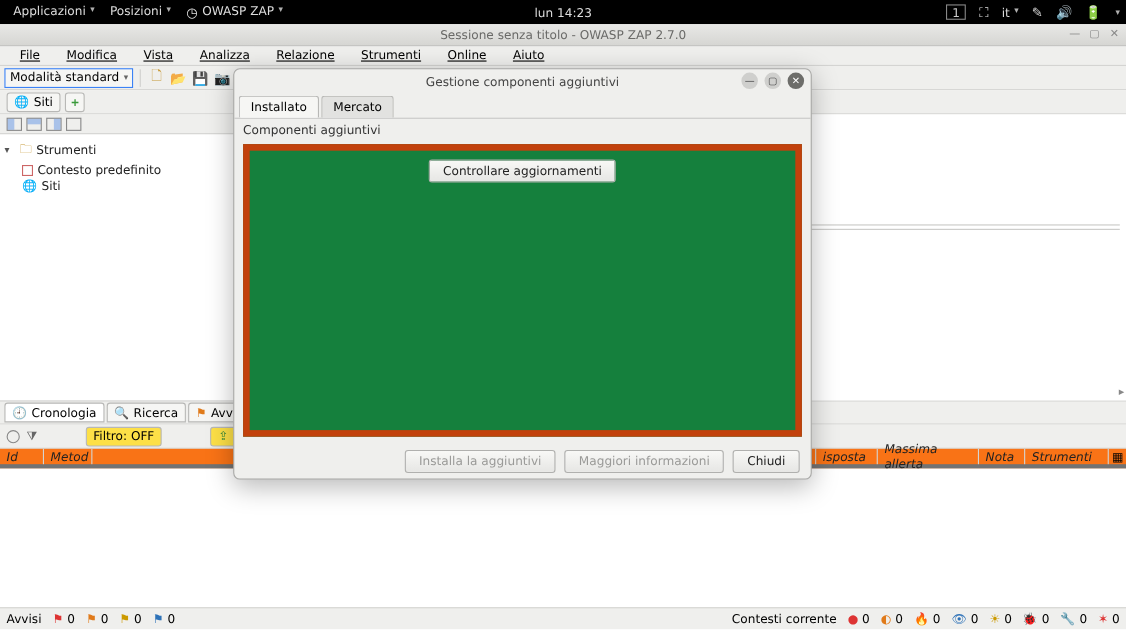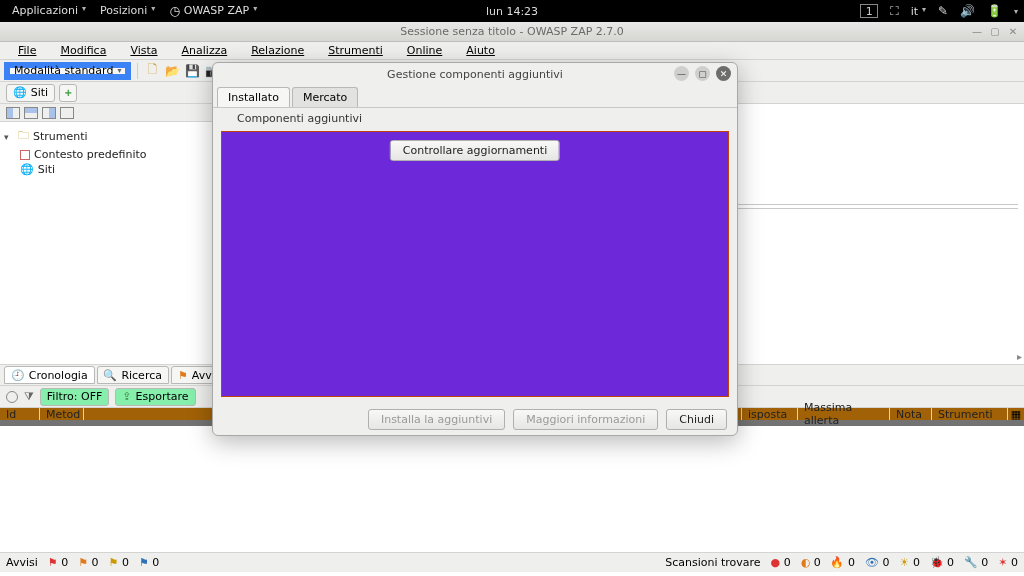--- a/index.html
+++ b/index.html
@@ -20,21 +20,21 @@
   .win-btns { position: absolute; right: 4px; top: 2px; display: flex; gap: 4px; }
   .win-btn { width: 14px; height: 14px; color: #888; display: flex; align-items: center; justify-content: center; font-size: 10px; }
 
   
   .menubar { height: 18px; display: flex; align-items: center; gap: 0; padding: 0 6px; border-bottom: 1px solid #d4d4d2; background: #efefed; }
   .menubar span { padding: 2px 6px; }
   .menubar .u { text-decoration: underline; }
 
   
   .toolbar { height: 22px; display: flex; align-items: center; gap: 4px; padding: 2px 4px; background: #efefed; border-bottom: 1px solid #d4d4d2; }
-  .combo { display: flex; align-items: center; height: 18px; border: 6px solid #3b82f6; background: #f6f6f4; padding: 0 4px; }
+  .combo { display: flex; align-items: center; height: 18px; border: 1px solid #3b82f6; background: #f6f6f4; padding: 0 4px; }
   .combo .cd { font-size: 8px; padding-left: 4px; color: #666; }
   .tico { width: 16px; height: 16px; display: flex; align-items: center; justify-content: center; font-size: 12px; }
   .vsep { width: 1px; height: 16px; background: #cfcfcd; margin: 0 2px; }
 
   
   .siti-bar { height: 22px; background: #efefed; display: flex; align-items: center; padding: 2px 6px; gap: 4px; border-bottom: 1px solid #d4d4d2; }
   .tab-btn { display: flex; align-items: center; gap: 4px; border: 1px solid #b8b8b6; background: #f6f6f4; padding: 2px 6px; border-radius: 3px; height: 18px; }
   .plus-btn { width: 18px; height: 18px; border: 1px solid #b8b8b6; border-radius: 3px; display: flex; align-items: center; justify-content: center; color: #3a9a3a; font-weight: bold; background: #f6f6f4; }
 
   
@@ -65,47 +65,47 @@
   .scroll-hint { position:absolute; bottom:2px; right:2px; font-size:10px; color:#888; }
 
   
   .bottom-tabs { height: 22px; display: flex; align-items: center; gap: 2px; padding: 2px 4px; background: #efefed; border-top: 1px solid #d4d4d2; border-bottom: 1px solid #d4d4d2; }
   .btab { display: flex; align-items: center; gap: 4px; border: 1px solid #b8b8b6; padding: 2px 6px; border-radius: 3px 3px 0 0; background: #f6f6f4; height: 18px; }
   .btab.active { background: #fff; }
   .fl-red { color:#d33; } .fl-ylw { color:#cc9a00; } .fl-or { color:#e07a1a; }
   .btab .clk { color:#555; }
 
   .filter-row { height: 22px; display:flex; align-items:center; gap:6px; padding:2px 6px; background:#efefed; border-bottom:1px solid #d4d4d2; }
-  .fbtn { display:flex; align-items:center; gap:4px; border:1px solid #b8b8b6; background:#86efac; padding:1px 6px; border-radius:3px; height:18px; }
+  .fbtn { display:flex; align-items:center; gap:4px; border:1px solid #b8b8b6; background:#fde047; padding:1px 6px; border-radius:3px; height:18px;margin-left:38px; }
   .circ { width:12px; height:12px; border:1px solid #888; border-radius:50%; }
   .funnel { color:#666; }
 
-  .grid-head { height:18px; display:flex; background:#a16207; border-bottom:6px solid #737373; }
+  .grid-head { height:18px; display:flex; background:#f97316; border-bottom:4px solid #737373;font-style:italic; }
   .gh { border-right:1px solid #d4d4d2; padding:2px 6px; display:flex; align-items:center; color:#222; }
   .grid-body { height:126px; background:#fff; }
   .gh-last { width:16px; display:flex; align-items:center; justify-content:center; }
 
   
   .status { height:20px; background:#efefed; border-top:1px solid #d4d4d2; display:flex; align-items:center; padding:0 6px; gap:10px; }
   .flag { font-size:11px; }
   .status .right { margin-left:auto; display:flex; align-items:center; gap:10px; }
   .dot-r { color:#d33; } .dot-o { color:#e07a1a; } .dot-y { color:#cc9a00; } .dot-b { color:#2e72b8; }
   .sun { color:#cc9a00; } .bug { color:#777; } .wrench { color:#666; } .gear-r { color:#d33; }
 
   
   .dialog { position:absolute; left:212px; top:62px; width:526px; height:374px; background:#efefed; border:1px solid #a8a8a6; border-radius:6px; box-shadow:0 6px 24px rgba(0,0,0,.28); display:flex; flex-direction:column; }
   .dlg-title { height:22px; display:flex; align-items:center; justify-content:center; position:relative; color:#444; }
   .dlg-btns { position:absolute; right:6px; top:3px; display:flex; gap:6px; }
   .dlg-x { width:15px; height:15px; border-radius:50%; background:#cfcfcd; display:flex; align-items:center; justify-content:center; font-size:9px; color:#444; }
   .dlg-x.close { background:#6d6d6a; color:#fff; }
   .dlg-tabs { display:flex; gap:0; padding:2px 4px 0 4px; border-bottom:1px solid #c8c8c6; }
   .dlg-tab { border:1px solid #b8b8b6; border-bottom:none; padding:3px 10px; background:#f6f6f4; border-radius:3px 3px 0 0; margin-right:2px; }
   .dlg-tab.active { background:#e2e2e0; }
-  .dlg-section-label { padding:4px 24px; color:#333; }
-  .dlg-body { flex:1; margin:2px 8px 6px 8px; border:1px solid #c2410c; background:#6d28d9; position:relative; }
+  .dlg-section-label { padding:4px 8px; color:#333; }
+  .dlg-body { flex:1; margin:2px 8px 6px 8px; border:6px solid #c2410c; background:#15803d; position:relative; }
   .center-btn { position:absolute; top:8px; left:50%; transform:translateX(-50%); }
   .btn { border:1px solid #b0b0ae; background:linear-gradient(#f8f8f6,#e6e6e4); padding:3px 12px; border-radius:3px; color:#222; }
   .btn[disabled] { color:#9a9a98; }
   .dlg-actions { height:32px; display:flex; align-items:center; justify-content:flex-end; gap:8px; padding:0 10px; }
 </style>
 </head>
 <body>
 
 <div class="panel">
   <div class="left">
@@ -270,21 +270,21 @@
 </div>
 <div class="grid-body"></div>
 
 <div class="status">
   <span>Avvisi</span>
   <span><span class="flag fl-red">⚑</span> <span>0</span></span>
   <span><span class="flag fl-or">⚑</span> <span>0</span></span>
   <span><span class="flag fl-ylw">⚑</span> <span>0</span></span>
   <span><span class="flag" style="color:#2e72b8">⚑</span> <span>0</span></span>
   <div class="right">
-    <span>Scansioni trovare</span>
+    <span>Contesti corrente</span>
     <span><span class="dot-r">●</span> <span>0</span></span>
     <span><span class="dot-o">◐</span> <span>0</span></span>
     <span><span class="dot-y">🔥</span> <span>0</span></span>
     <span><span class="dot-b">👁</span> <span>0</span></span>
     <span><span class="sun">☀</span> <span>0</span></span>
     <span><span class="bug">🐞</span> <span>0</span></span>
     <span><span class="wrench">🔧</span> <span>0</span></span>
     <span><span class="gear-r">✶</span> <span>0</span></span>
   </div>
 </div>

